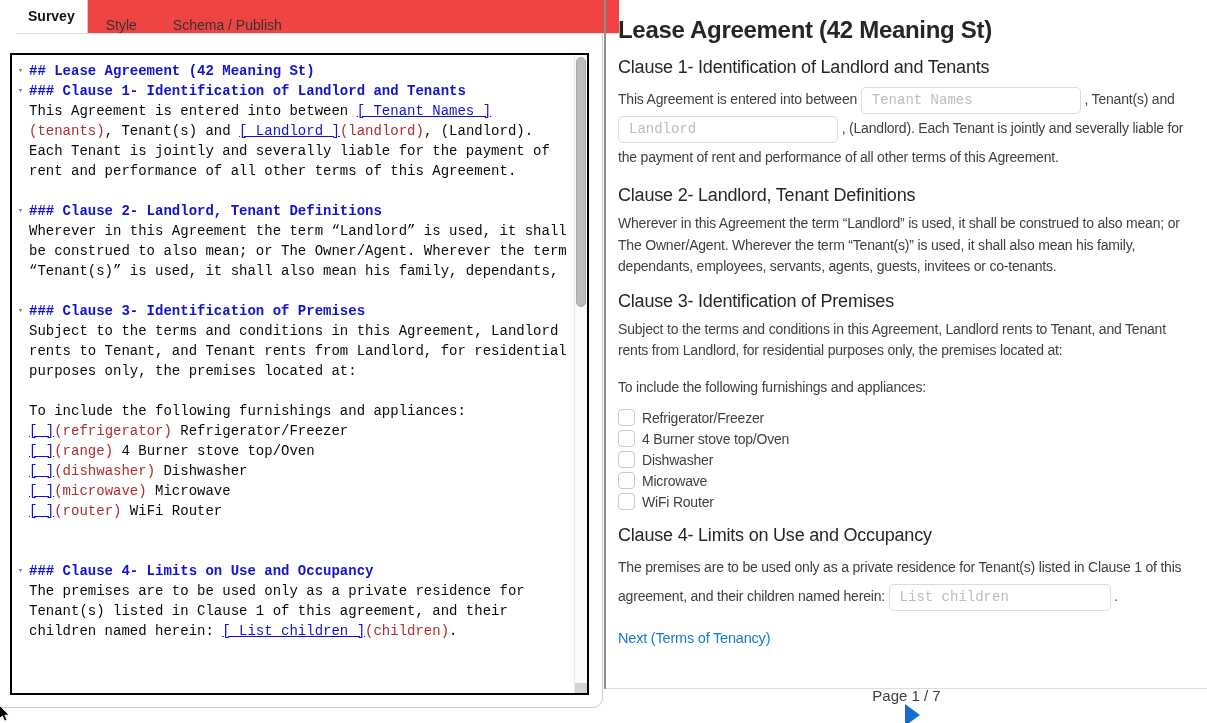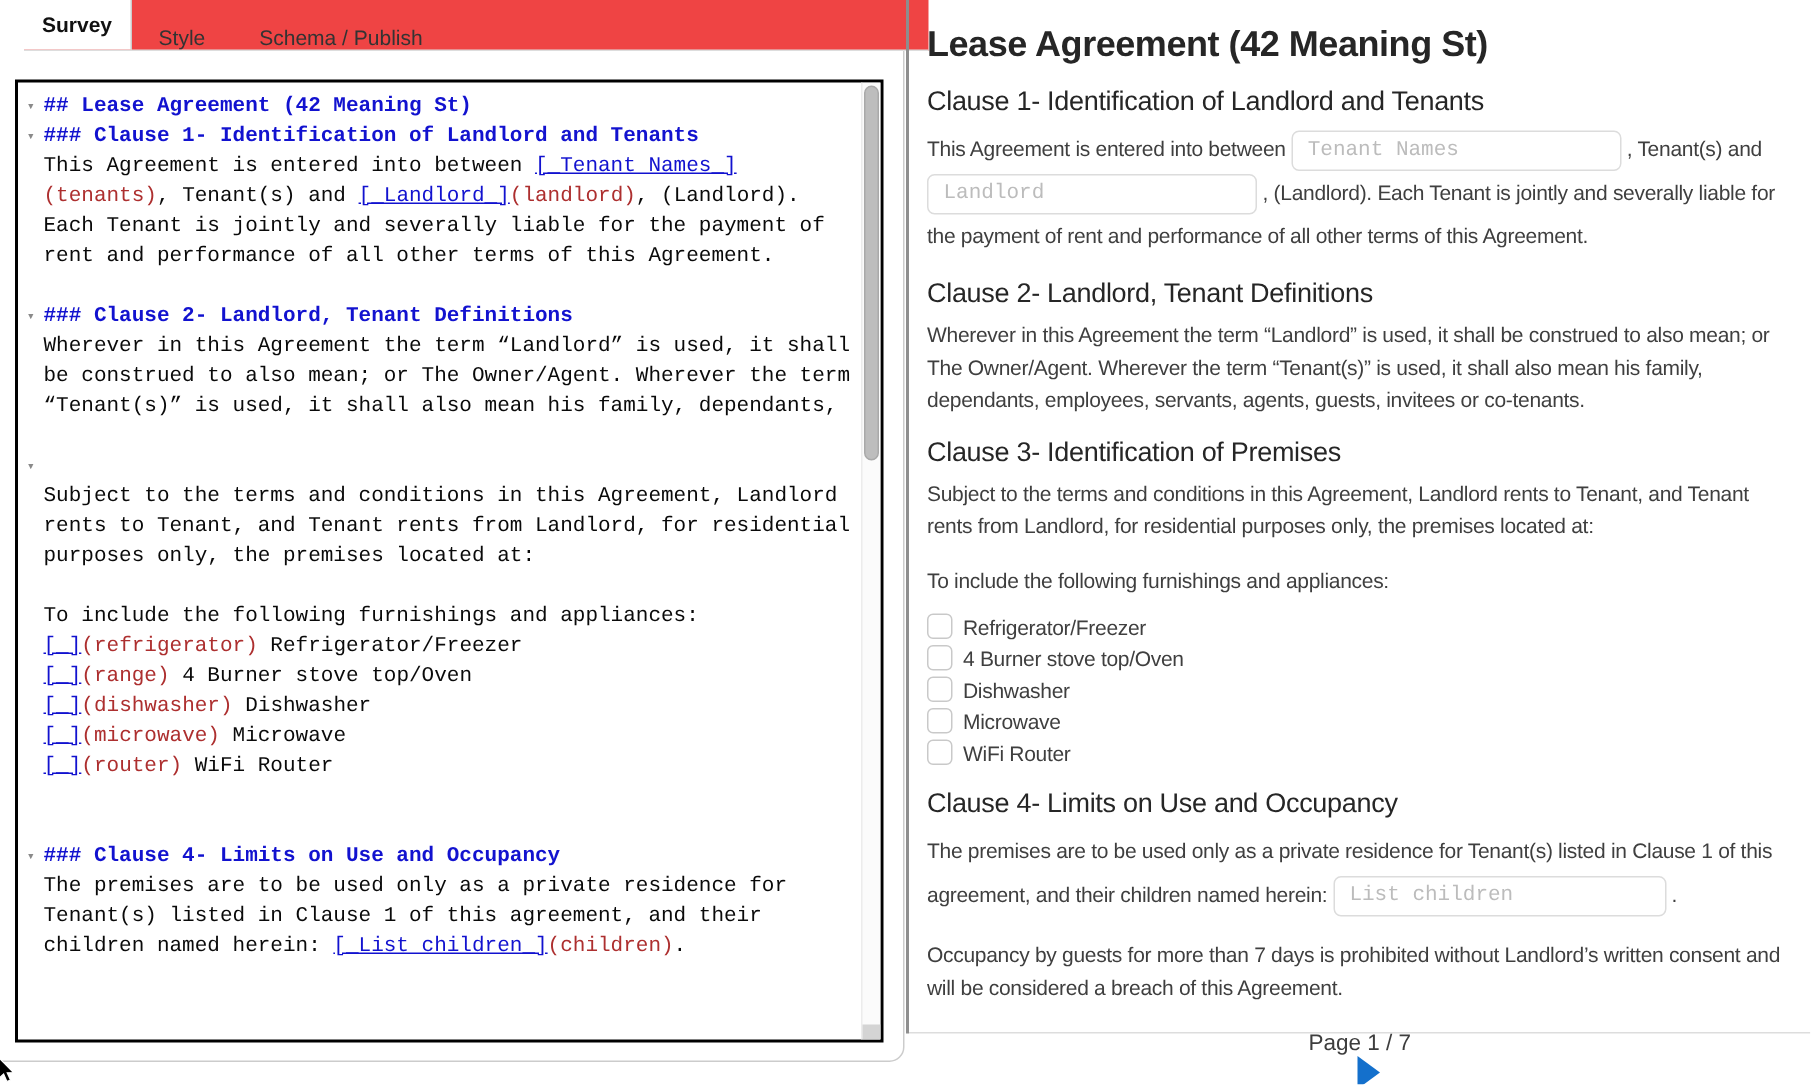--- a/index.html
+++ b/index.html
@@ -84,21 +84,21 @@
           <div class="eline"><span class="gutter"></span><span class="econtent"><span class="c-p">This Agreement is entered into between </span><span class="c-l">[_Tenant Names_]</span></span></div>
           <div class="eline"><span class="gutter"></span><span class="econtent"><span class="c-s">(tenants)</span><span class="c-p">, Tenant(s) and </span><span class="c-l">[_Landlord_]</span><span class="c-s">(landlord)</span><span class="c-p">, (Landlord).</span></span></div>
           <div class="eline"><span class="gutter"></span><span class="econtent"><span class="c-p">Each Tenant is jointly and severally liable for the payment of</span></span></div>
           <div class="eline"><span class="gutter"></span><span class="econtent"><span class="c-p">rent and performance of all other terms of this Agreement.</span></span></div>
           <div class="eline"><span class="gutter"></span><span class="econtent"></span></div>
           <div class="eline"><span class="gutter">▾</span><span class="econtent"><span class="c-h">### Clause 2- Landlord, Tenant Definitions</span></span></div>
           <div class="eline"><span class="gutter"></span><span class="econtent"><span class="c-p">Wherever in this Agreement the term “Landlord” is used, it shall</span></span></div>
           <div class="eline"><span class="gutter"></span><span class="econtent"><span class="c-p">be construed to also mean; or The Owner/Agent. Wherever the term</span></span></div>
           <div class="eline"><span class="gutter"></span><span class="econtent"><span class="c-p">“Tenant(s)” is used, it shall also mean his family, dependants,</span></span></div>
           <div class="eline"><span class="gutter"></span><span class="econtent"></span></div>
-          <div class="eline"><span class="gutter">▾</span></div>
+          <div class="eline"><span class="gutter">▾</span><span class="econtent"><span class="c-h">### Clause 3- Identification of Premises</span></span></div>
           <div class="eline"><span class="gutter"></span><span class="econtent"><span class="c-p">Subject to the terms and conditions in this Agreement, Landlord</span></span></div>
           <div class="eline"><span class="gutter"></span><span class="econtent"><span class="c-p">rents to Tenant, and Tenant rents from Landlord, for residential</span></span></div>
           <div class="eline"><span class="gutter"></span><span class="econtent"><span class="c-p">purposes only, the premises located at:</span></span></div>
           <div class="eline"><span class="gutter"></span><span class="econtent"></span></div>
           <div class="eline"><span class="gutter"></span><span class="econtent"><span class="c-p">To include the following furnishings and appliances:</span></span></div>
           <div class="eline"><span class="gutter"></span><span class="econtent"><span class="c-l">[_]</span><span class="c-s">(refrigerator)</span><span class="c-p"> Refrigerator/Freezer</span></span></div>
           <div class="eline"><span class="gutter"></span><span class="econtent"><span class="c-l">[_]</span><span class="c-s">(range)</span><span class="c-p"> 4 Burner stove top/Oven</span></span></div>
           <div class="eline"><span class="gutter"></span><span class="econtent"><span class="c-l">[_]</span><span class="c-s">(dishwasher)</span><span class="c-p"> Dishwasher</span></span></div>
           <div class="eline"><span class="gutter"></span><span class="econtent"><span class="c-l">[_]</span><span class="c-s">(microwave)</span><span class="c-p"> Microwave</span></span></div>
           <div class="eline"><span class="gutter"></span><span class="econtent"><span class="c-l">[_]</span><span class="c-s">(router)</span><span class="c-p"> WiFi Router</span></span></div>
@@ -145,21 +145,20 @@
             <span class="cbx"></span>
             <span class="cbx-label">Microwave</span>
           </div>
           <div class="cbx-row">
             <span class="cbx"></span>
             <span class="cbx-label">WiFi Router</span>
           </div>
         </div>
         <div class="clause-h">Clause 4- Limits on Use and Occupancy</div>
         <div class="rich"><span>The premises are to be used only as a private residence for Tenant(s) listed in Clause 1 of this agreement, and their children named herein: </span><input class="inline-input" type="text" placeholder="List children" style="width: 222px;"><span> .</span></div>
-        <div class="pv-p gap">Occupancy by guests for more than 7 days is prohibited without Landlord’s written consent and will be considered a breach of this Agreement.</div>
       </div>
     <a class="next-link">Next (Terms of Tenancy)</a>
   </div>
 
   <div class="footer">
     <span class="page-label">Page 1 / 7</span>
     <span class="tri-right"></span>
   </div>
 
   <div class="cursor-icon">

